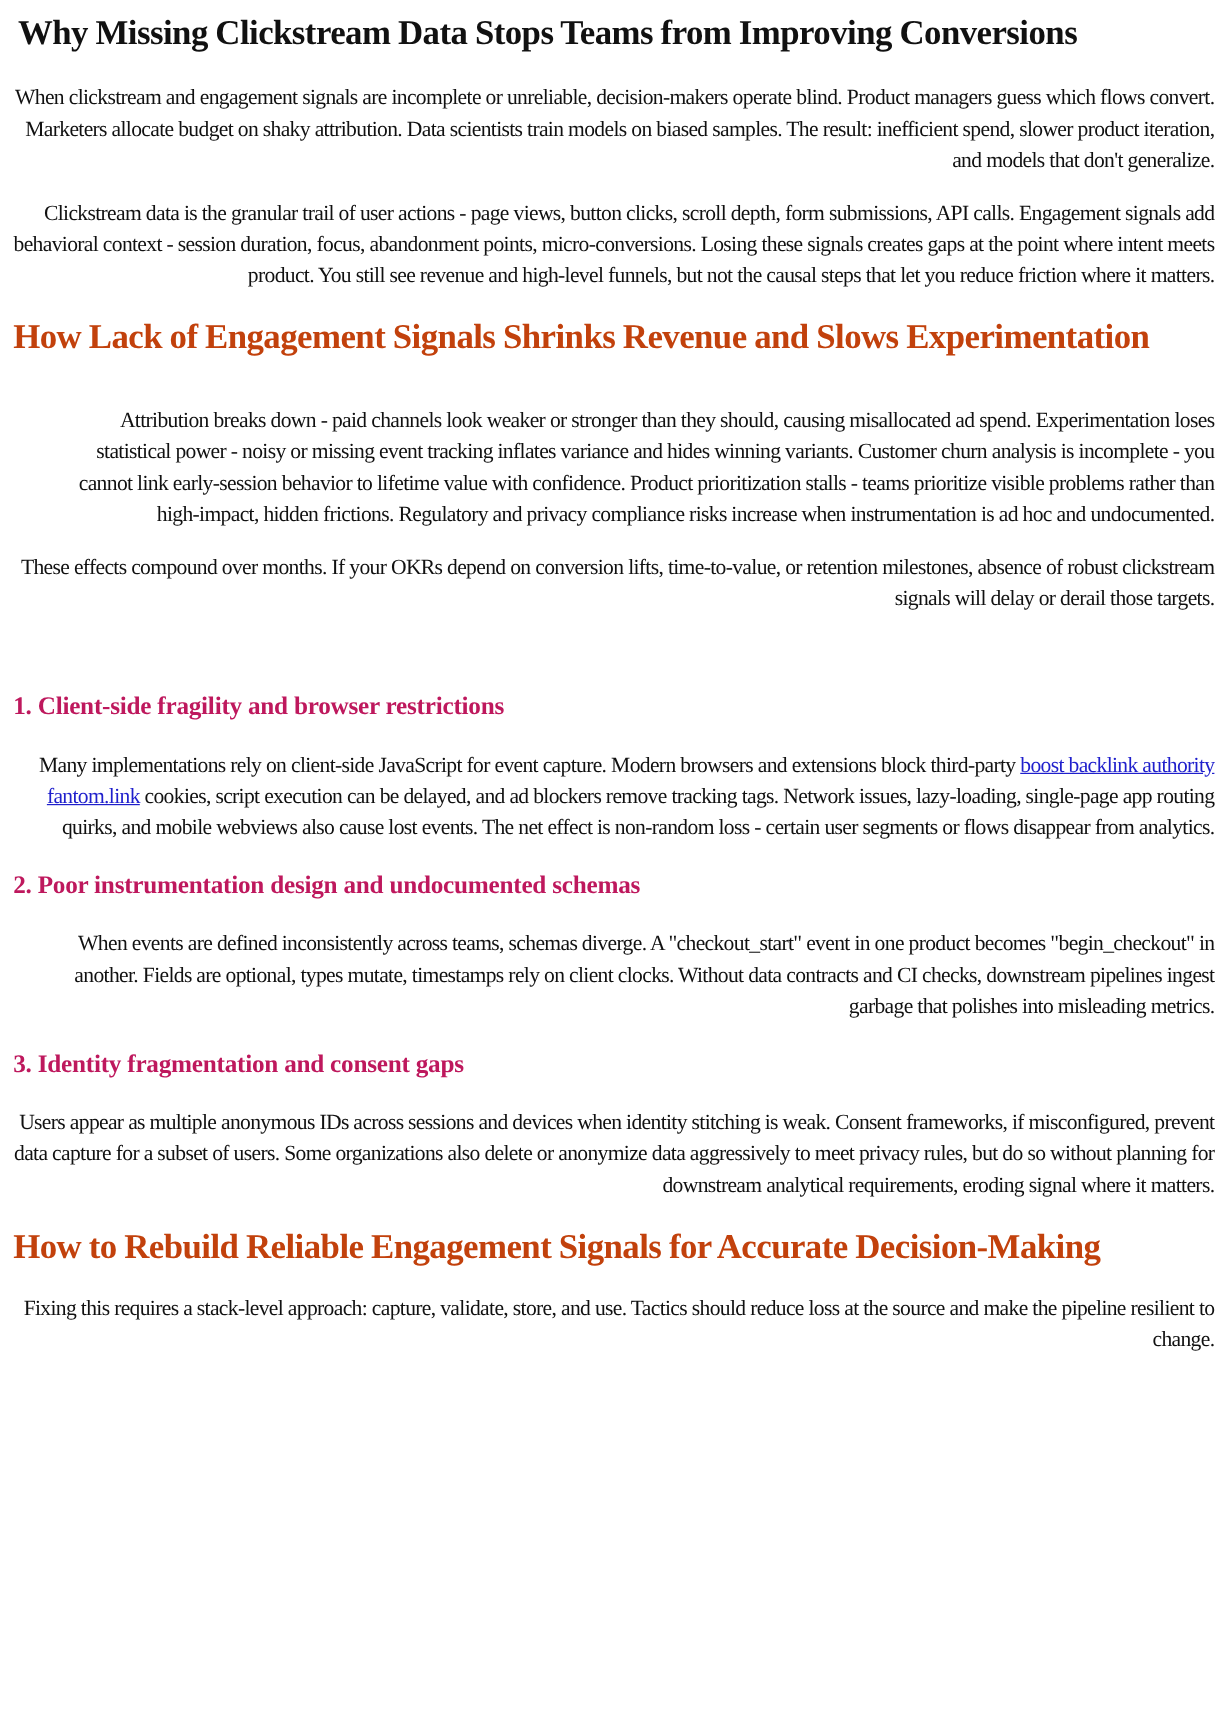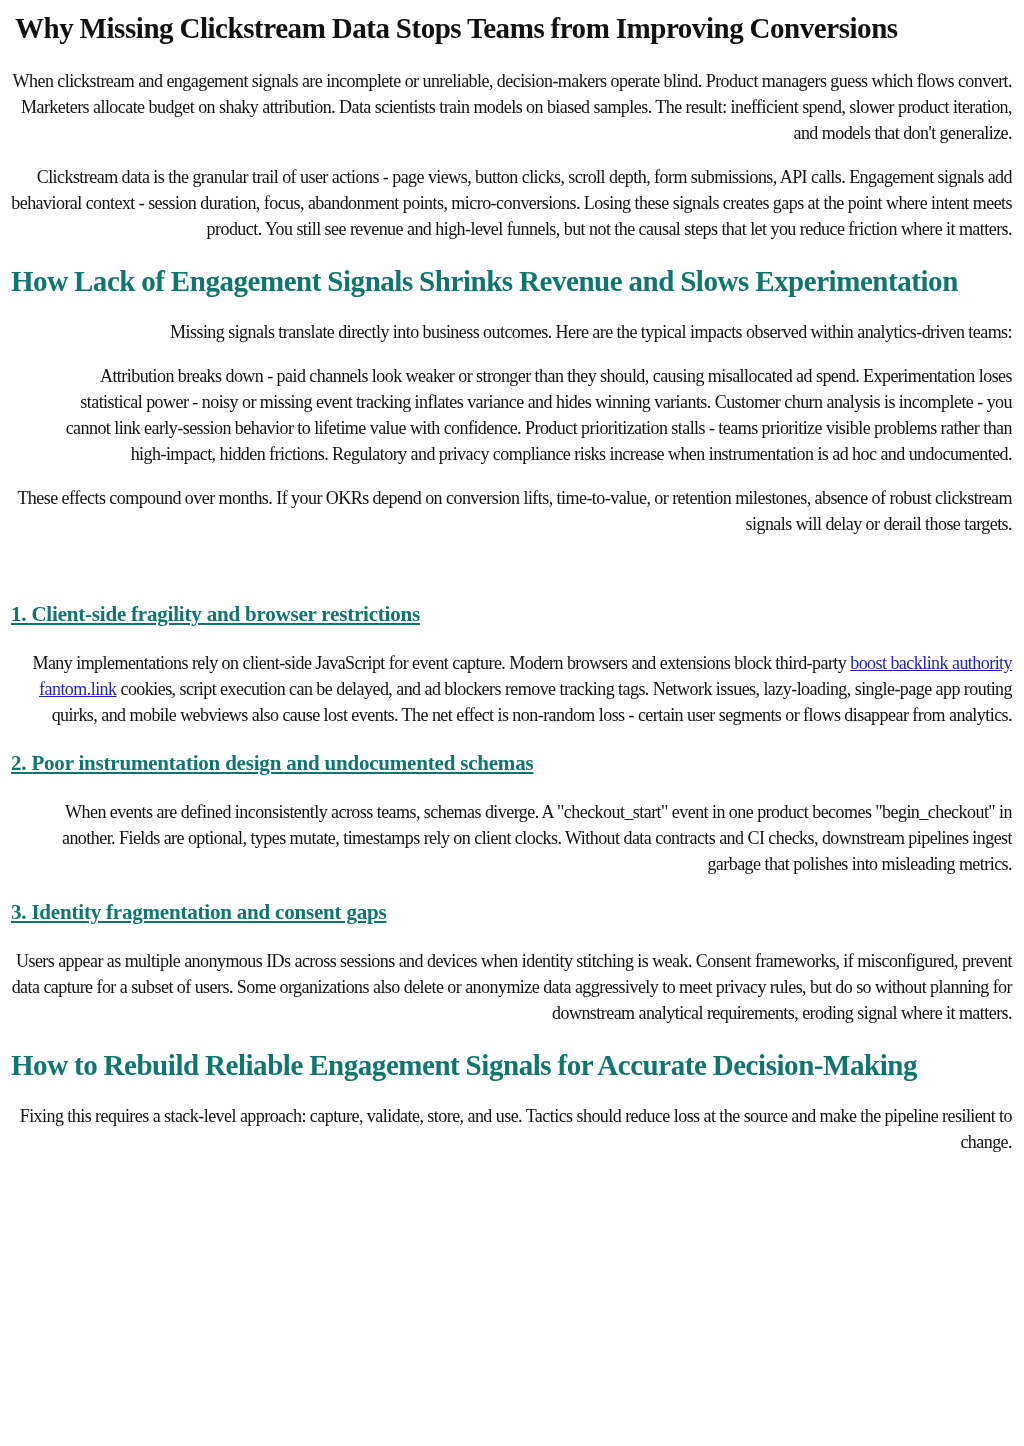--- a/index.html
+++ b/index.html
@@ -28,31 +28,30 @@
       color: #111;
     }
     h2 {
       font-family: "Liberation Serif", serif;
       font-weight: bold;
       font-size: 29px;
       line-height: 35px;
       margin: 0;
       letter-spacing: -0.45px;
       word-spacing: -0.5px;
-      color: #0f766e;
+      color: #c2410c;
     }
     h3 {
       font-family: "Liberation Serif", serif;
       font-weight: bold;
       font-size: 21px;
       line-height: 26px;
       margin: 0;
       letter-spacing: -0.2px;
-      color: #0f766e;
-      text-decoration: underline;
+      color: #be185d;
     }
     p {
       font-family: "Liberation Serif", serif;
       font-size: 18px;
       line-height: 26px;
       margin: 0;
       letter-spacing: -0.55px;
       word-spacing: 0px;
       color: #111;
       text-align: right;
@@ -81,21 +80,20 @@
   <div class="gap-h1-p"></div>
 
   <p>When clickstream and engagement signals are incomplete or unreliable, decision-makers operate blind. Product managers guess which flows convert. Marketers allocate budget on shaky attribution. Data scientists train models on biased samples. The result: inefficient spend, slower product iteration, and models that don't generalize.</p>
   <div class="gap-p-p"></div>
   <p>Clickstream data is the granular trail of user actions - page views, button clicks, scroll depth, form submissions, API calls. Engagement signals add behavioral context - session duration, focus, abandonment points, micro-conversions. Losing these signals creates gaps at the point where intent meets product. You still see revenue and high-level funnels, but not the causal steps that let you reduce friction where it matters.</p>
 
   <div class="gap-p-h2"></div>
   <section>
     <h2>How Lack of Engagement Signals Shrinks Revenue and Slows Experimentation</h2>
     <div class="gap-h2-p"></div>
-    <p>Missing signals translate directly into business outcomes. Here are the typical impacts observed within analytics-driven teams:</p>
     <div class="gap-p-p"></div>
     <p class="indent">Attribution breaks down - paid channels look weaker or stronger than they should, causing misallocated ad spend. Experimentation loses statistical power - noisy or missing event tracking inflates variance and hides winning variants. Customer churn analysis is incomplete - you cannot link early-session behavior to lifetime value with confidence. Product prioritization stalls - teams prioritize visible problems rather than high-impact, hidden frictions. Regulatory and privacy compliance risks increase when instrumentation is ad hoc and undocumented.</p>
     <div class="gap-p-p"></div>
     <p>These effects compound over months. If your OKRs depend on conversion lifts, time-to-value, or retention milestones, absence of robust clickstream signals will delay or derail those targets.</p>
   </section>
 
   <div class="gap-p-h2"></div>
   <section>
     <div class="gap-h2-p"></div>
 

